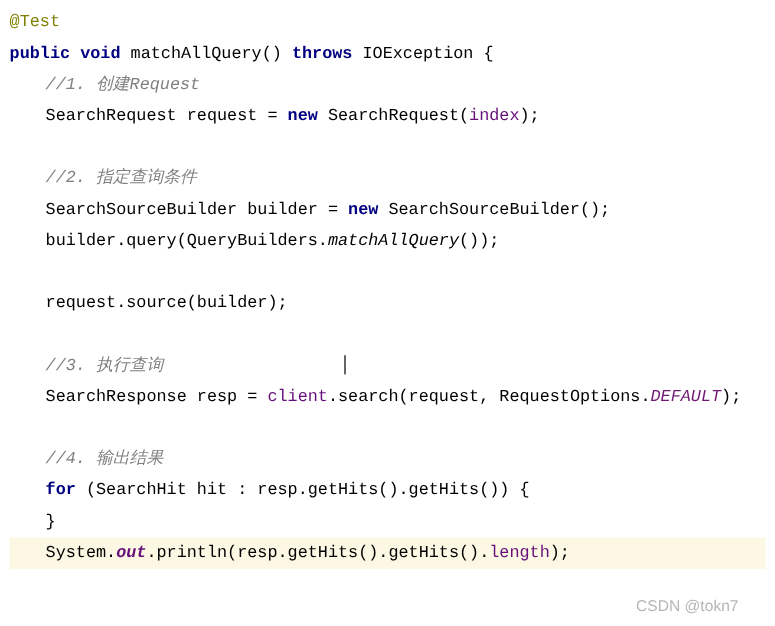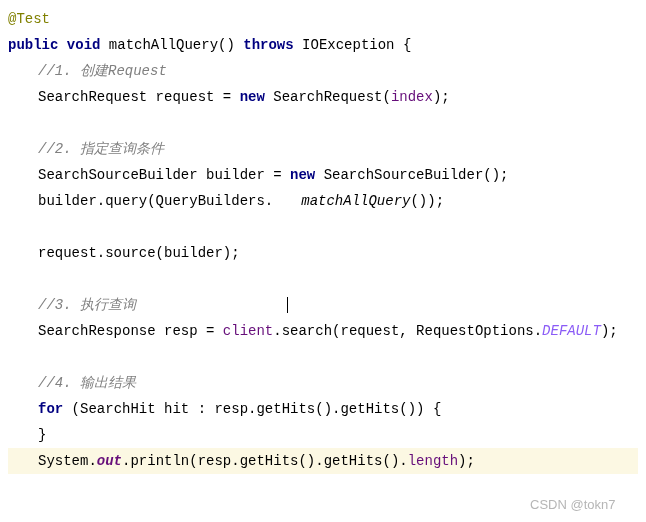--- a/index.html
+++ b/index.html
@@ -11,22 +11,22 @@
       padding: 6px 8px;
       width: 646px;
       color: #000000;
     }
     .line { white-space: pre; }
     .annotation { color: #808000; }
     .keyword { color: #000080; font-weight: bold; }
     .comment { color: #808080; font-style: italic; }
     .field { color: #660e7a; }
     .field-bold { color: #660e7a; font-weight: bold; font-style: italic; }
-    .default-italic { color: #8b5cf6; font-style: italic; margin-top: 27px; }
-    .method-italic { font-style: italic; margin-left: 28px; }
+    .default-italic { color: #701a75; font-style: italic; margin-top: 27px; }
+    .method-italic { font-style: italic; }
     .black { color: #000000; }
     .indent-1 { padding-left: 30px; font-family: Liberation Mono, monospace; }
     .indent-2 { padding-left: 60px; }
     .hl { background: #fcf8e3; }
     .cursor {
       display:inline-block;
       width:1px; height:16px;
       border-left:1px solid #000;
       vertical-align: middle;
       margin-left: 0;

